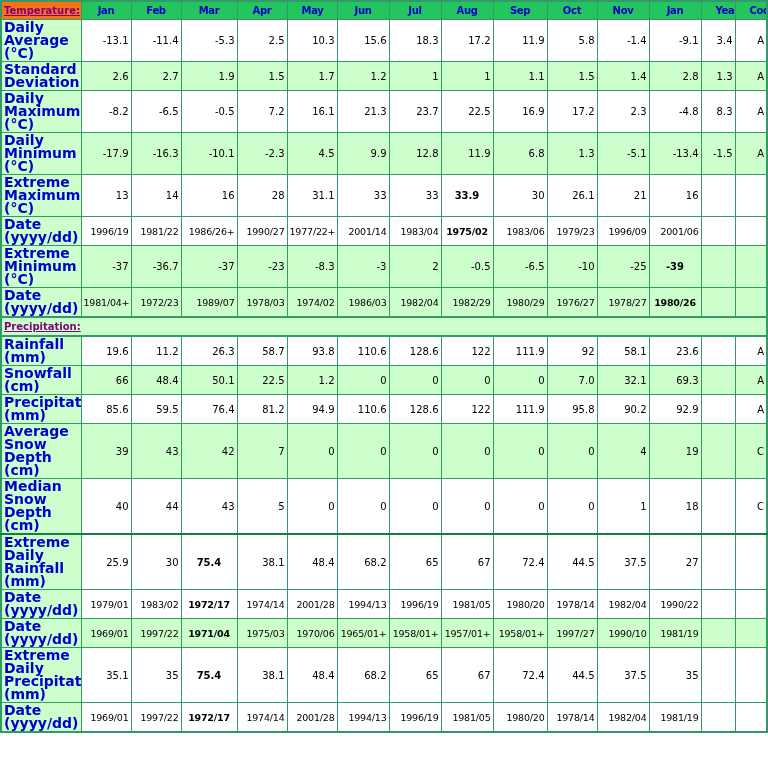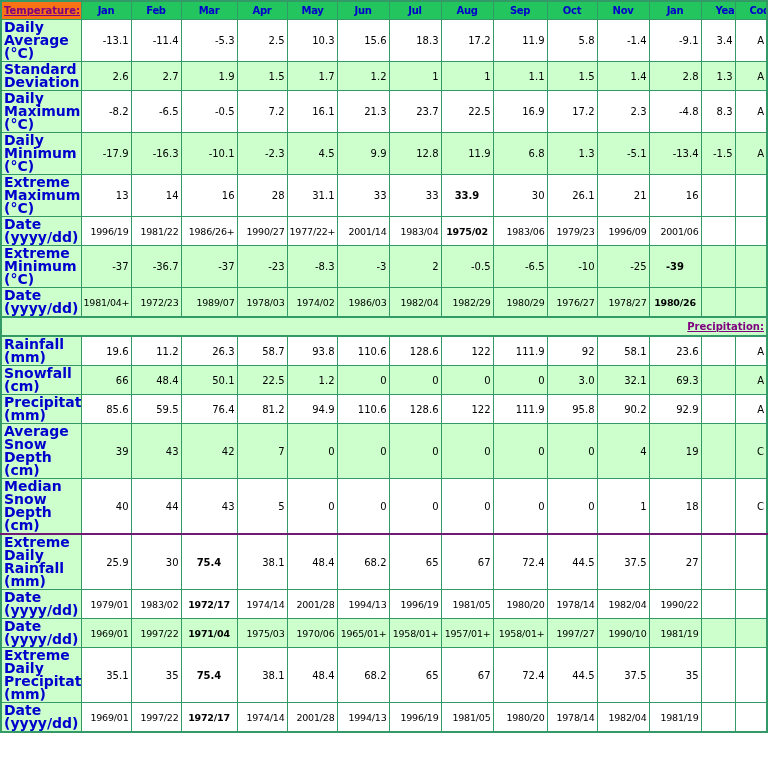--- a/index.html
+++ b/index.html
@@ -54,25 +54,25 @@
   td.data.tint{background:#ccffcc;}
   td.data.date{font-size:9.5px;letter-spacing:-0.2px;}
   td.data.b{font-weight:bold;text-align:center;}
   td.section-title{
     background:#ccffcc;
     padding:2px 2px;
     font-size:10px;
     color:#800080;
     font-weight:bold;
     text-decoration:underline;
-    text-align:right;
+    text-align:left;
     border-top:2px solid #339966;
     border-bottom:2px solid #339966;
   }
-  tr.thick-top td{border-top:2px solid #701a75;margin-top:20px;}
+  tr.thick-top td{border-top:2px solid #15803d;margin-top:20px;}
 </style>
 </head>
 <body>
 
 <table class="climate">
   <colgroup>
     <col style="width:80px">
       <col style="width:50px">
       <col style="width:50px">
     <col style="width:56px">
@@ -270,21 +270,21 @@
         <td class="label">Snowfall (cm)</td>
         <td class="data tint">66</td>
         <td class="data tint">48.4</td>
         <td class="data tint">50.1</td>
         <td class="data tint">22.5</td>
         <td class="data tint">1.2</td>
         <td class="data tint">0</td>
         <td class="data tint">0</td>
         <td class="data tint">0</td>
         <td class="data tint">0</td>
-        <td class="data tint">3.0</td>
+        <td class="data tint">7.0</td>
         <td class="data tint">32.1</td>
         <td class="data tint">69.3</td>
         <td class="data tint"></td>
         <td class="data tint">A</td>
       </tr>
       <tr>
         <td class="label">Precipitation (mm)</td>
         <td class="data">85.6</td>
         <td class="data">59.5</td>
         <td class="data">76.4</td>

